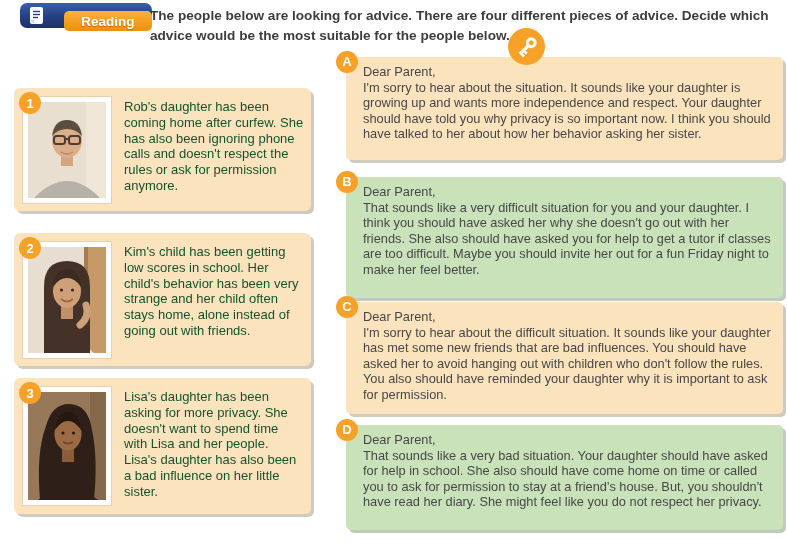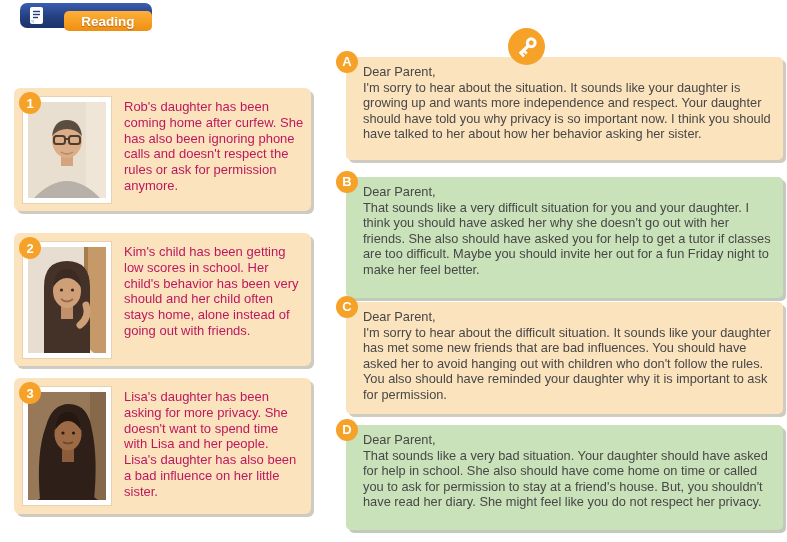--- a/index.html
+++ b/index.html
@@ -47,21 +47,21 @@
     background:#f6a228; border-radius:50%; color:#fff; font-weight:bold;
     font-size:13px; display:flex; align-items:center; justify-content:center; z-index:3;
   }
   .photo-frame {
     position:absolute; left:9px; top:9px; width:88px;
     background:#fff; padding:5px; box-shadow:0 0 0 1px rgba(0,0,0,.08);
   }
   .photo-frame svg { display:block; width:78px; }
   .person-text {
     position:absolute; left:110px; top:11px; width:180px;
-    font-size:13px; line-height:1.215; color:#be185d;
+    font-size:13px; line-height:1.215; color:#14532d;
   }
 
   
   .advice-card {
     position:absolute; left:346px; width:437px;
     border-radius:5px; padding:7px 12px 6px 17px;
     font-size:12.8px; line-height:1.22; color:#474747;
   }
   .advice-card.peach { background:#fbe3be; box-shadow:3px 3px 0 rgba(120,105,75,.35); }
   .advice-card.green { background:#c9e2ba; box-shadow:3px 3px 0 rgba(95,115,85,.38); }
@@ -82,20 +82,21 @@
     <svg class="doc-icon" width="22" height="22" viewBox="0 0 22 22">
       <rect x="4" y="2" width="13" height="17" rx="2" fill="#fff"></rect>
       <path d="M4 15 L8 19 L8 15 Z" fill="#cdd6ea"></path>
       <line x1="7" y1="6.5" x2="14" y2="6.5" stroke="#24407f" stroke-width="1.4"></line>
       <line x1="7" y1="9.5" x2="14" y2="9.5" stroke="#24407f" stroke-width="1.4"></line>
       <line x1="7" y1="12.5" x2="12" y2="12.5" stroke="#24407f" stroke-width="1.4"></line>
     </svg>
     <div class="badge-orange">Reading</div>
   </div>
 
+  <div class="instructions">The people below are looking for advice. There are four different pieces of advice. Decide which advice would be the most suitable for the people below.</div>
 
   <div class="key-badge">
     <svg width="26" height="26" viewBox="0 0 26 26">
       <g transform="rotate(45 13 13)" fill="#fff">
         <circle cx="13" cy="7" r="5.4"></circle>
         <circle cx="13" cy="7" r="2.4" fill="#f6a228"></circle>
         <rect x="11.3" y="11" width="3.4" height="12"></rect>
         <rect x="14" y="16.5" width="3.6" height="2.6"></rect>
         <rect x="14" y="20.5" width="3.6" height="2.6"></rect>
       </g>
@@ -132,21 +133,21 @@
         <path d="M16 106 L16 40 Q16 14 39 14 Q62 14 62 40 L62 106 Z" fill="#443228"></path>
         <rect x="33" y="58" width="12" height="14" fill="#c1906a"></rect>
         <ellipse cx="39" cy="44" rx="14" ry="17" fill="#cf9f78"></ellipse>
         <path d="M25 40 Q27 22 39 22 Q51 22 53 40 Q47 31 39 31 Q31 31 25 40 Z" fill="#3b2b22"></path>
         <circle cx="33.5" cy="43" r="1.6" fill="#3a2b21"></circle>
         <circle cx="44.5" cy="43" r="1.6" fill="#3a2b21"></circle>
         <path d="M33 52 Q39 57 45 52" fill="none" stroke="#9c6a45" stroke-width="1.8"></path>
         <path d="M52 78 Q62 70 58 58" fill="none" stroke="#cf9f78" stroke-width="7" stroke-linecap="round"></path>
       </svg>
     </div>
-    <div class="person-text">Kim's child has been getting low scores in school. Her child's behavior has been very should and her child often stays home, alone instead of going out with friends.</div>
+    <div class="person-text">Kim's child has been getting low scores in school. Her child's behavior has been very strange and her child often stays home, alone instead of going out with friends.</div>
   </div>
 
   <div class="person-card" style="top:378px; height:136px;">
     <div class="num-badge">3</div>
     <div class="photo-frame">
       <svg viewBox="0 0 78 108" width="78" height="108">
         <rect width="78" height="108" fill="#97795a"></rect>
         <rect x="62" width="16" height="108" fill="#86684b"></rect>
         <path d="M10 108 Q39 84 70 108 Z" fill="#26231f"></path>
         <path d="M12 108 Q8 60 18 34 Q24 12 41 12 Q60 12 64 38 Q70 66 66 108 Z" fill="#2e2019"></path>

